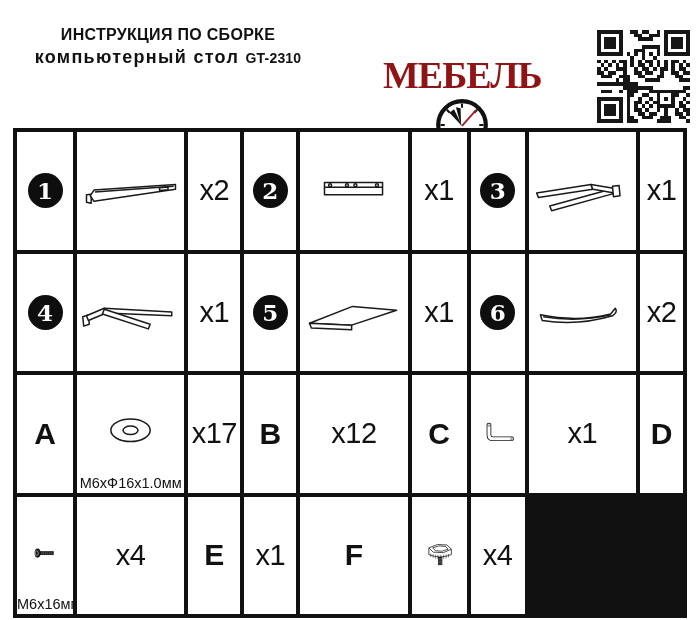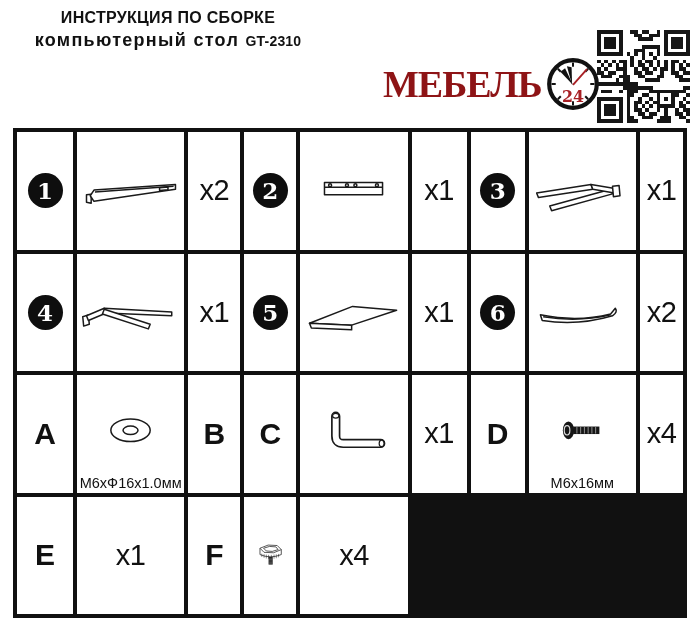--- a/index.html
+++ b/index.html
@@ -1,26 +1,26 @@
 <!DOCTYPE html>
 <html style="--brand: #8e1416; --accent: #a82025;"><head>
 <meta charset="utf-8">
 <style>
   html,body{margin:0;padding:0;background:#fff;}
   .page{position:relative;width:700px;height:620px;background:#fff;overflow:hidden;
         font-family:"Liberation Sans",sans-serif;color:#111;}
 
   
-  .hdr{position:absolute;top:8px;left:8px;width:320px;text-align:center;line-height:1.3;}
+  .hdr{position:absolute;top:25px;left:8px;width:320px;text-align:center;line-height:1.3;}
   .hdr-l1{font-size:16px;font-weight:bold;letter-spacing:.3px;}
   .hdr-l2{font-size:18px;font-weight:bold;letter-spacing:1.3px;white-space:nowrap;}
   .hdr-model{font-size:14px;font-weight:bold;letter-spacing:.2px;text-align:center;}
   .hdr-size{font-size:40px;font-weight:600;letter-spacing:.5px;margin-top:4px;}
 
-  .brand{position:absolute;left:383px;top:56px;display:flex;align-items:center;gap:3px;}
+  .brand{position:absolute;left:383px;top:56px;display:flex;align-items:center;gap:3px;flex-direction:column;}
   .brand-name{font-family:"Liberation Serif",serif;font-weight:bold;font-size:38px;
               color:var(--brand,#8e1416);letter-spacing:-1px;line-height:1;}
   .clock{width:56px;height:56px;}
 
   .qr{position:absolute;left:597px;top:30px;width:93px;height:93px;}
 
   
   .table{position:absolute;left:13px;top:128px;width:674px;height:490px;
          box-sizing:border-box;border:4px solid #111;background:#111;
          display:grid;gap:4px;
@@ -405,23 +405,29 @@
       </div>
     <div class="cell img-cell">
       <svg viewBox="0 0 110 90">
           <g class="ln">
         <ellipse cx="55" cy="41" rx="21" ry="12"></ellipse>
         <ellipse cx="55" cy="41" rx="8" ry="4.5"></ellipse>
       </g>
         </svg>
       <span class="dim">М6хФ16х1.0мм</span>
       </div>
+    <div class="cell">
+      <span class="qty">x17</span>
+      </div>
 
     <div class="cell">
       <span class="letter">B</span>
+      </div>
+    <div class="cell">
+      <span class="qty">x12</span>
       </div>
 
     <div class="cell">
       <span class="letter">C</span>
       </div>
     <div class="cell img-cell">
       <svg viewBox="0 0 110 90">
         <path d="M36,26 L36,47 Q36,55 44,55 L84,55" fill="none" stroke="#1a1a1a" stroke-width="10" stroke-linecap="round"></path>
         <path d="M36,26 L36,47 Q36,55 44,55 L84,55" fill="none" stroke="#fff" stroke-width="6.4" stroke-linecap="round"></path>
         <ellipse cx="85" cy="55" rx="2.6" ry="3.4" fill="#fff" stroke="#1a1a1a" stroke-width="1.3"></ellipse>

